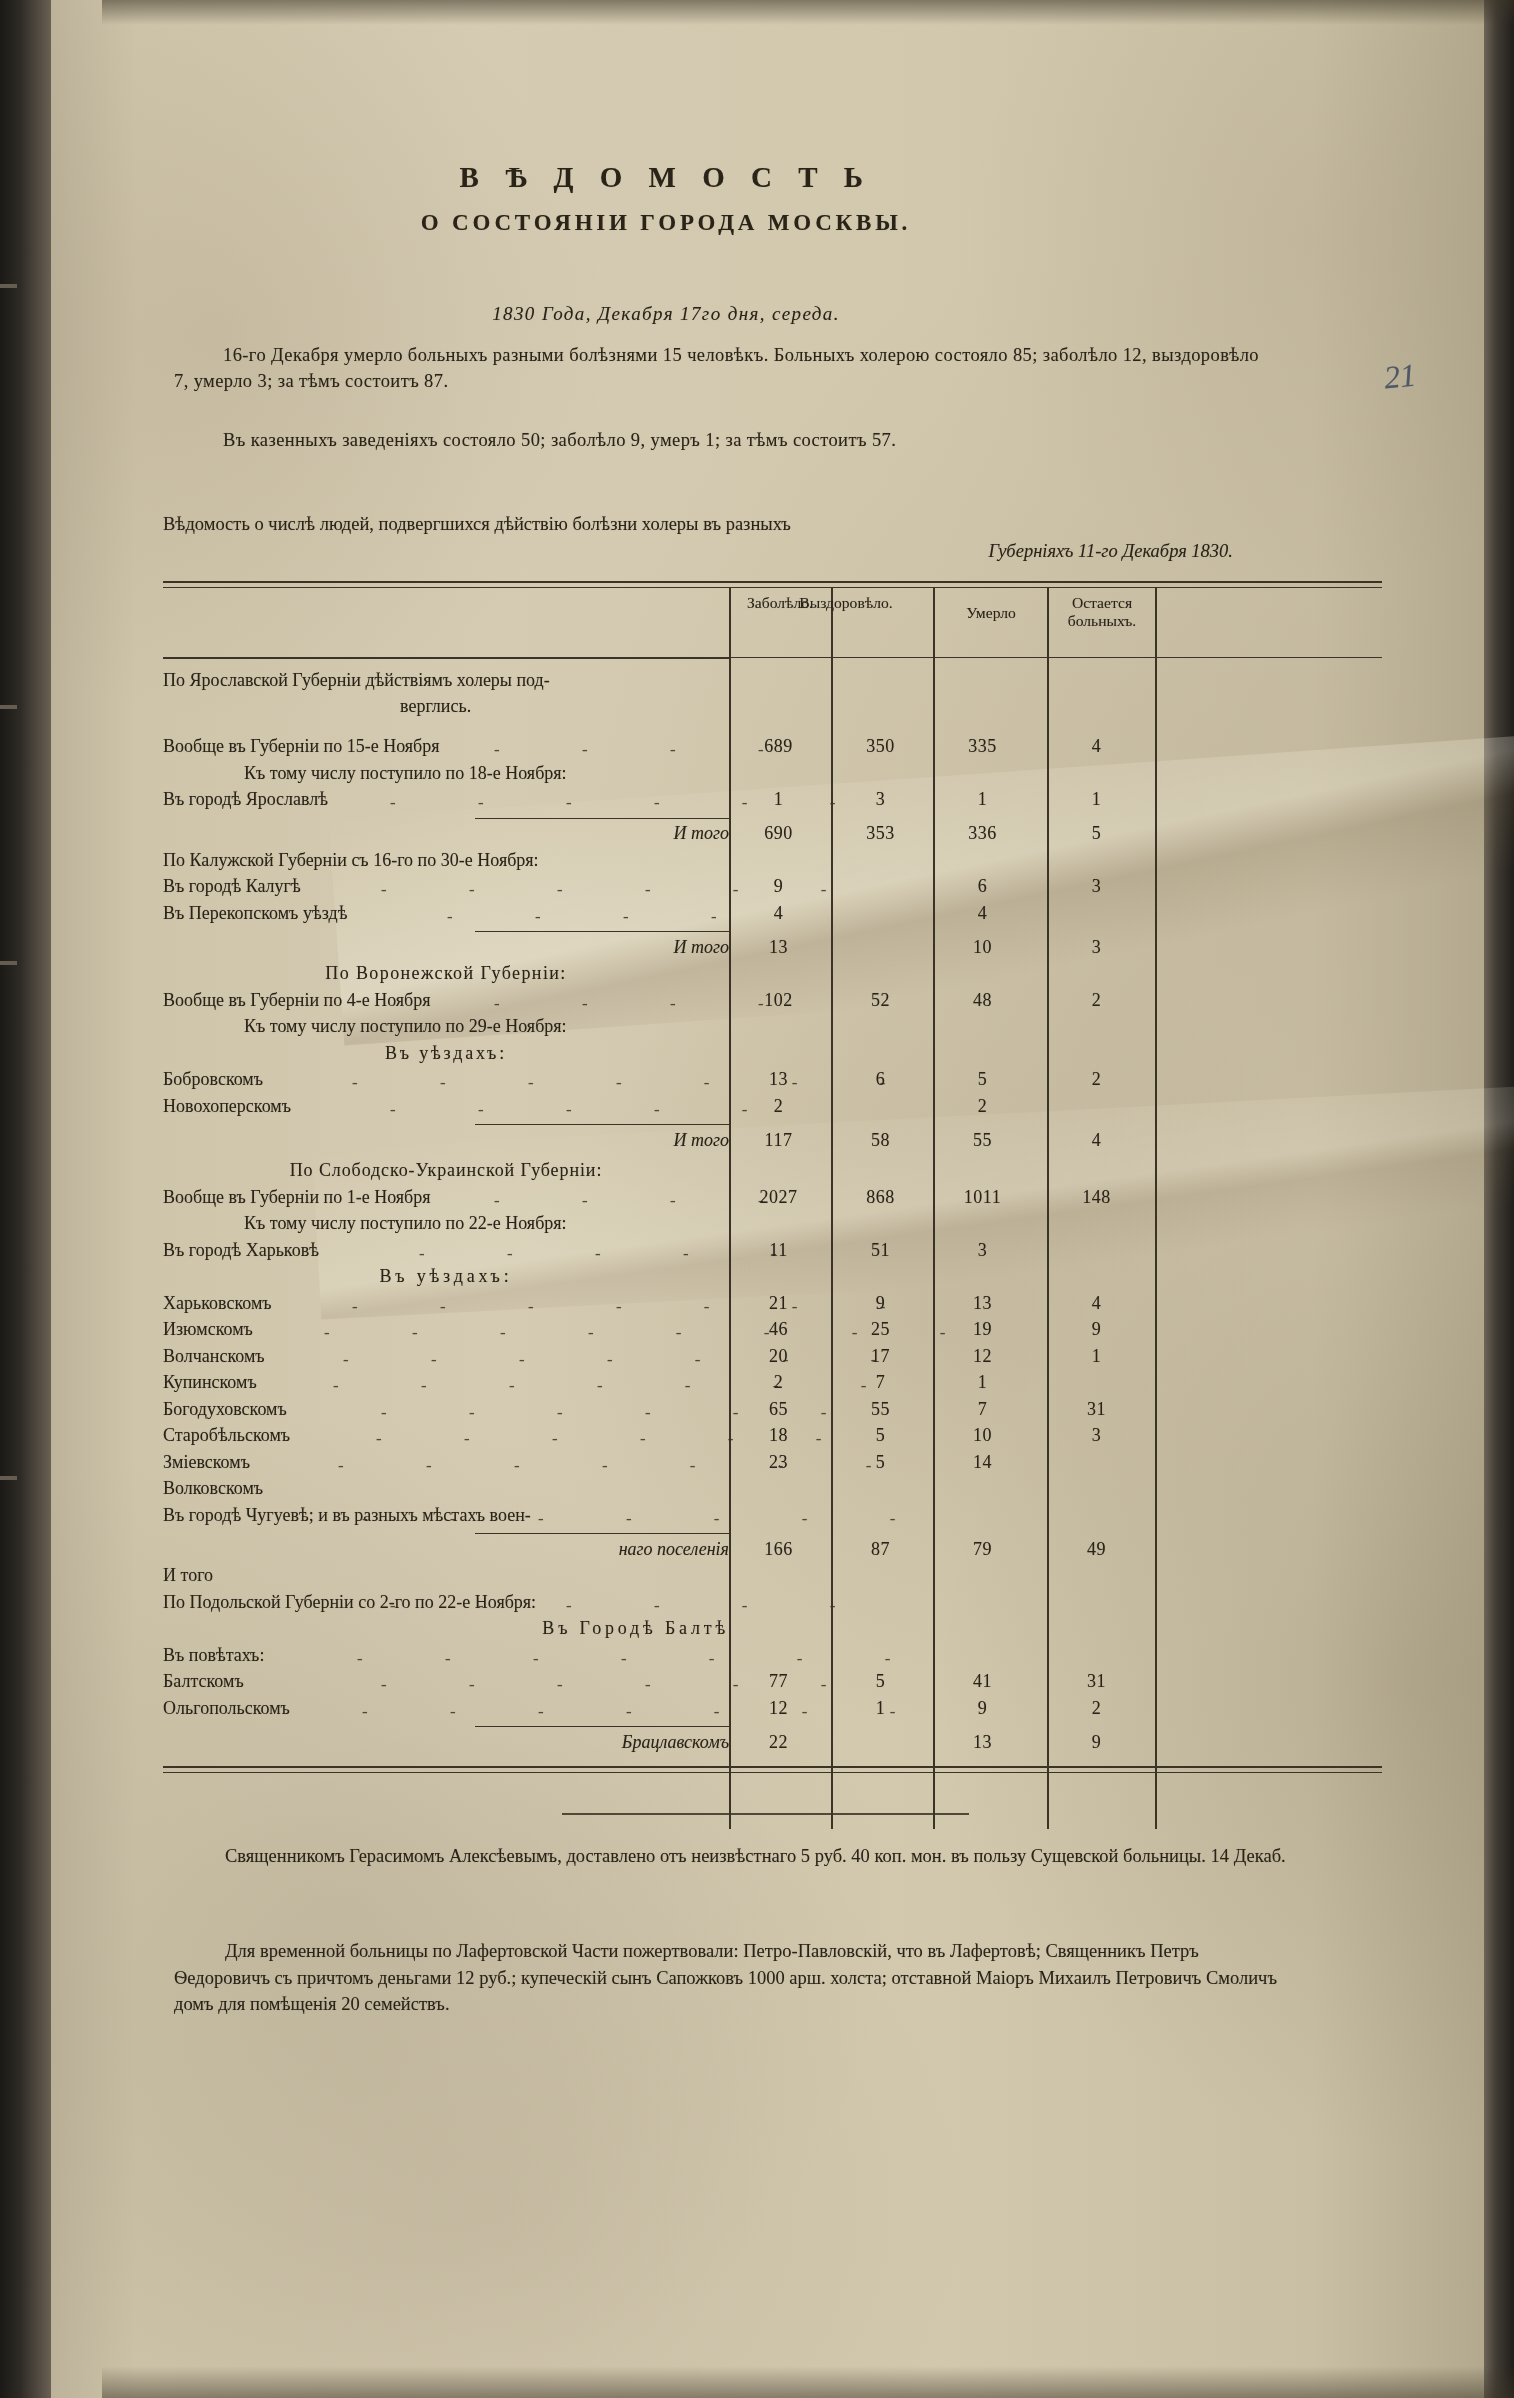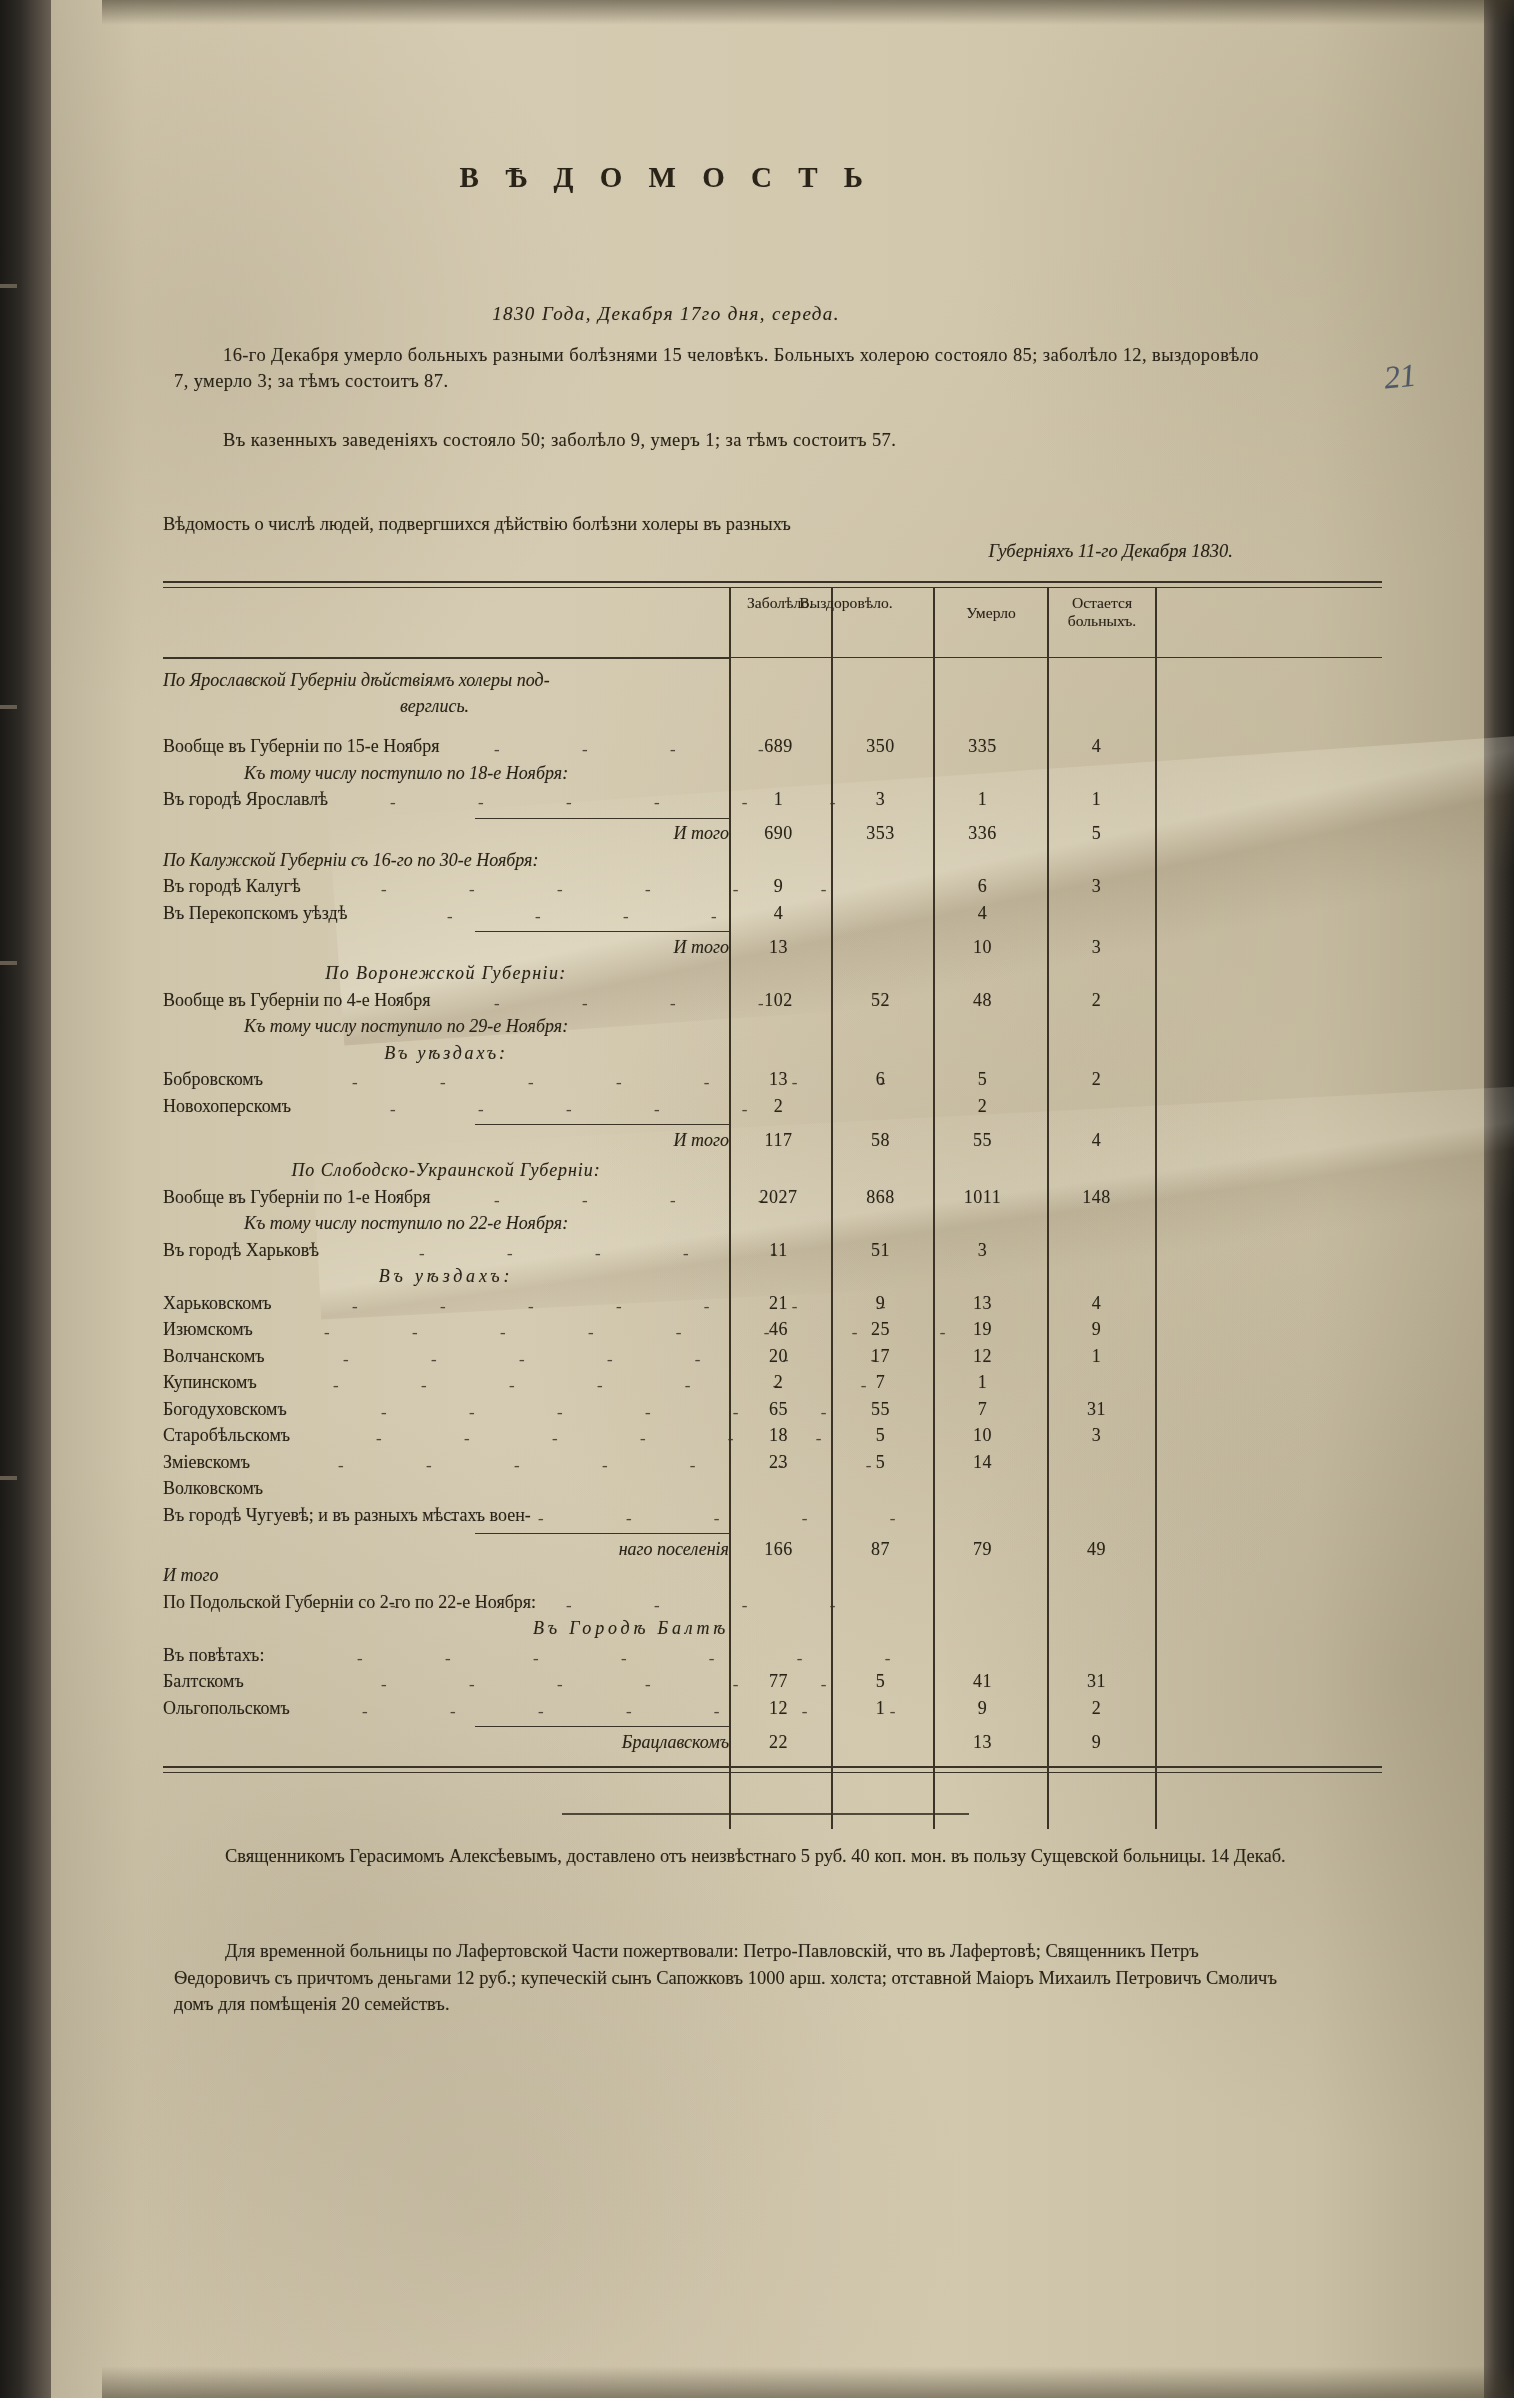--- a/index.html
+++ b/index.html
@@ -213,21 +213,21 @@
     width: 1219px;
     height: 25.6px;
   }
   .lbl {
     position: absolute;
     left: 0;
     top: 0;
     font-size: 18px;
     white-space: nowrap;
   }
-  .lbl.ital { font-style: italic; }
+  .lbl.ital { }
   .lbl.center { left: 0; width: 587px; text-align: center; }
   .dots {
     position: absolute;
     top: 3.8px;
     font-size: 17px;
     letter-spacing: 24.6px;
     color: #3a3326;
     opacity: 0.85;
     white-space: nowrap;
   }
@@ -287,20 +287,21 @@
 
   <div class="paper">
     <div class="edge-top"></div>
     <div class="edge-bottom"></div>
     <div class="crease"></div>
     <div class="crease2"></div>
 
     <div class="content ink">
 
       <div class="title">В Ѣ Д О М О С Т Ь</div>
+      <div class="subtitle">О СОСТОЯНІИ ГОРОДА МОСКВЫ.</div>
 
 
       <div class="dateline">1830 Года, Декабря 17го дня, середа.</div>
 
       <div class="folio">21</div>
 
       <div class="para p1">16-го Декабря умерло больныхъ разными болѣзнями 15 человѣкъ. Больныхъ холерою состояло 85; заболѣло 12, выздоровѣло 7, умерло 3; за тѣмъ состоитъ 87.</div>
       <div class="para p2">Въ казенныхъ заведеніяхъ состояло 50; заболѣло 9, умеръ 1; за тѣмъ состоитъ 57.</div>
 
       <div class="table-intro">

